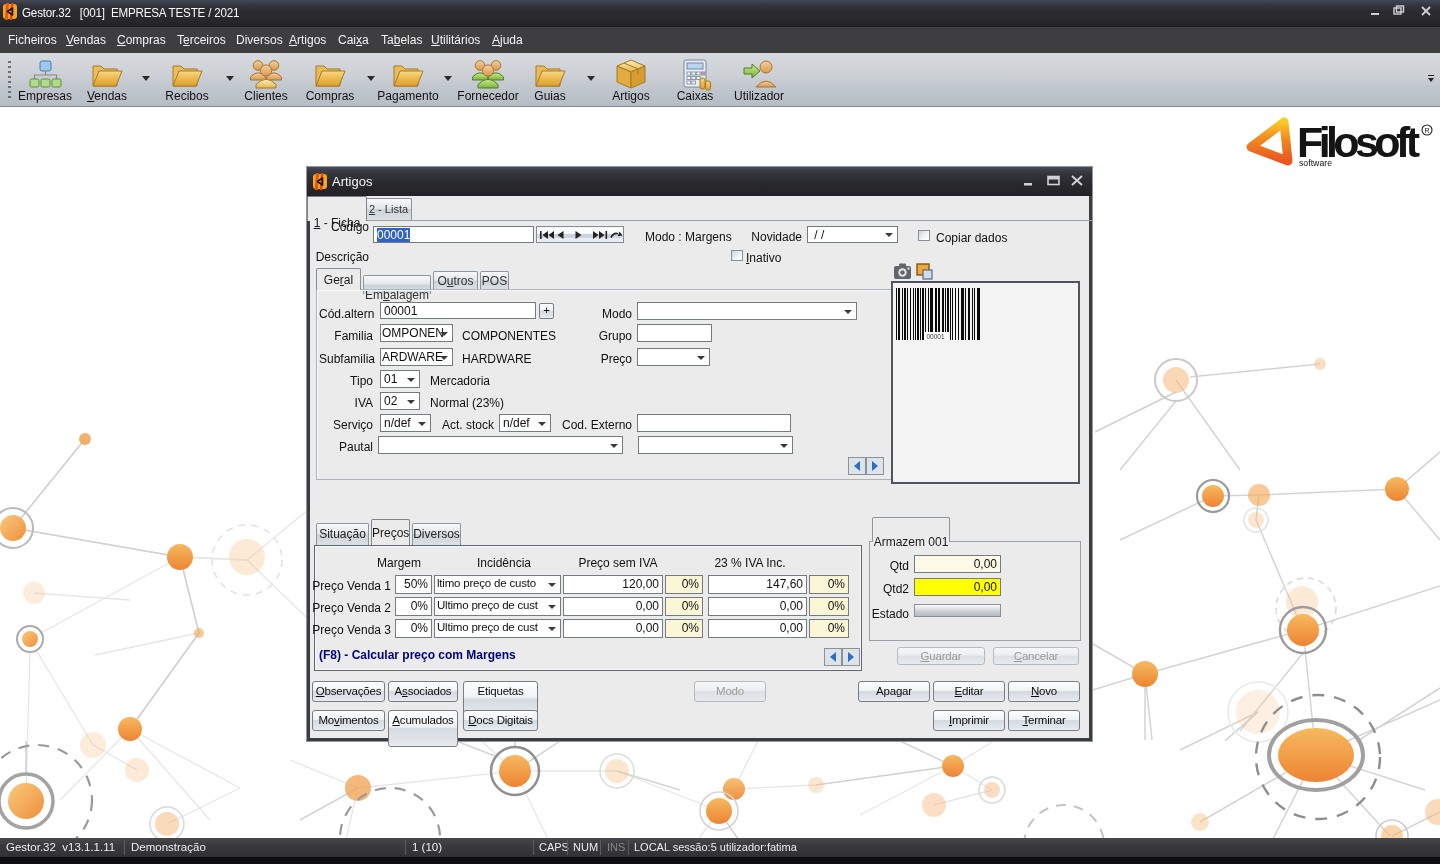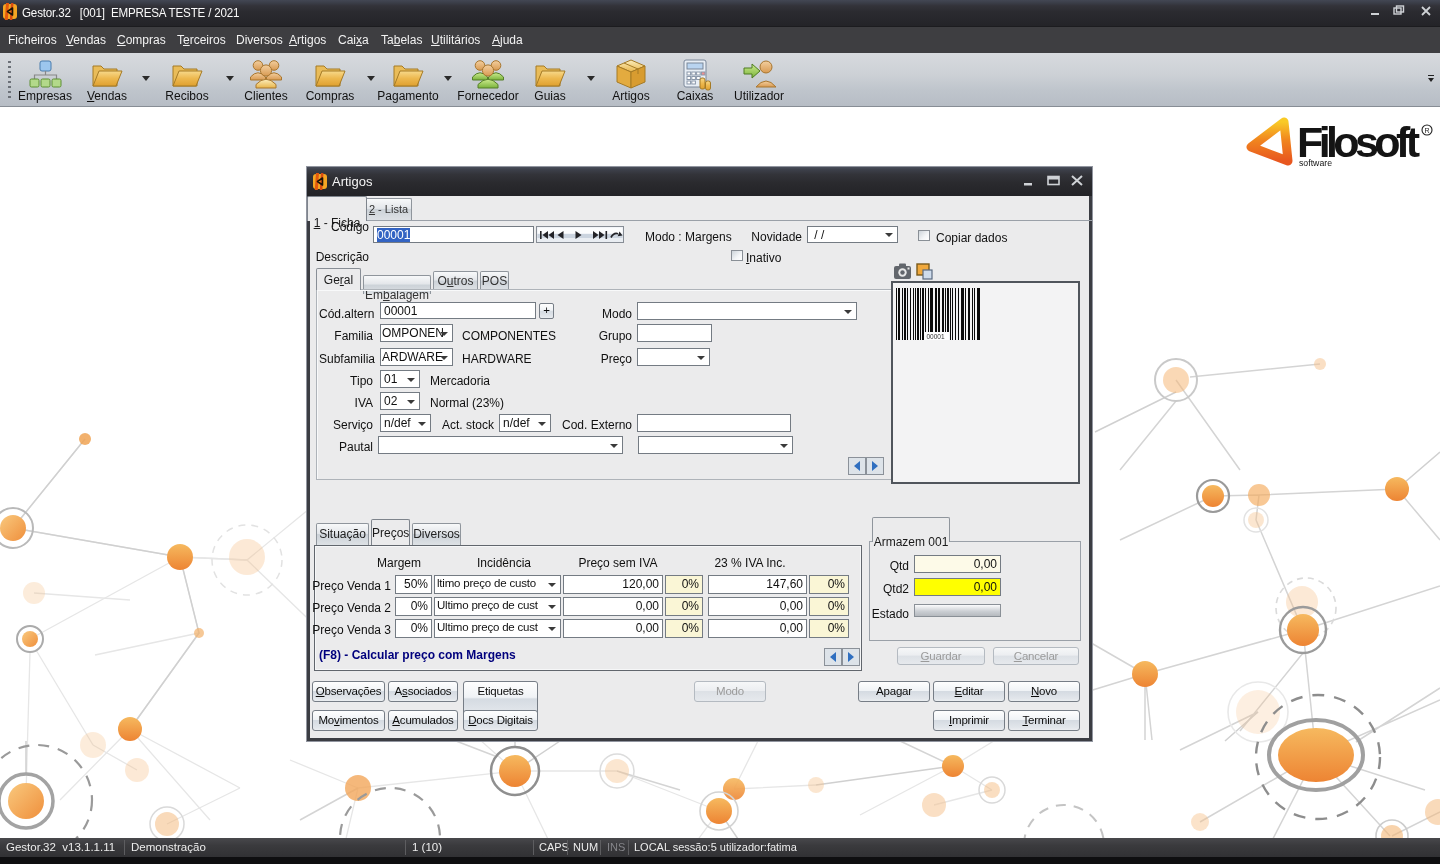--- a/index.html
+++ b/index.html
@@ -496,21 +496,21 @@
 <div class="btn dis" style="left:686px;top:480px;width:86px;height:18px;padding-top:2px"><u>C</u>ancelar</div>
 
 <div class="btn" style="left:5px;top:514px;width:73px;height:21px;padding-top:3px"><u>O</u>bservações</div>
 <div class="btn" style="left:81px;top:514px;width:70px;height:21px;padding-top:3px">A<u>s</u>sociados</div>
 <div class="btn" style="left:156px;top:514px;width:75px;height:36px;padding-top:3px">Etiquetas</div>
 <div class="btn dis" style="left:387px;top:514px;width:72px;height:21px;padding-top:3px">Modo</div>
 <div class="btn" style="left:551px;top:514px;width:72px;height:21px;padding-top:3px">Apagar</div>
 <div class="btn" style="left:626px;top:514px;width:72px;height:21px;padding-top:3px"><u>E</u>ditar</div>
 <div class="btn" style="left:701px;top:514px;width:72px;height:21px;padding-top:3px"><u>N</u>ovo</div>
 <div class="btn" style="left:5px;top:543px;width:73px;height:21px;padding-top:3px">Mo<u>v</u>imentos</div>
-<div class="btn" style="left:81px;top:543px;width:70px;height:21px;padding-top:3px"><u>A</u>cumulados</div>
+<div class="btn" style="left:81px;top:543px;width:70px;height:37px;padding-top:3px"><u>A</u>cumulados</div>
 <div class="btn" style="left:156px;top:543px;width:75px;height:21px;padding-top:3px"><u>D</u>ocs Digitais</div>
 <div class="btn" style="left:626px;top:543px;width:72px;height:21px;padding-top:3px"><u>I</u>mprimir</div>
 <div class="btn" style="left:701px;top:543px;width:72px;height:21px;padding-top:3px"><u>T</u>erminar</div>
 </div>
 
 <div id="statusbar">
  <span style="left:6px;font-size:11.5px">Gestor.32  v13.1.1.11</span>
     <div class="div" style="left:124px"></div>
  <span style="left:131px;font-size:11.5px">Demonstração</span>
  <div class="div" style="left:405px"></div>

